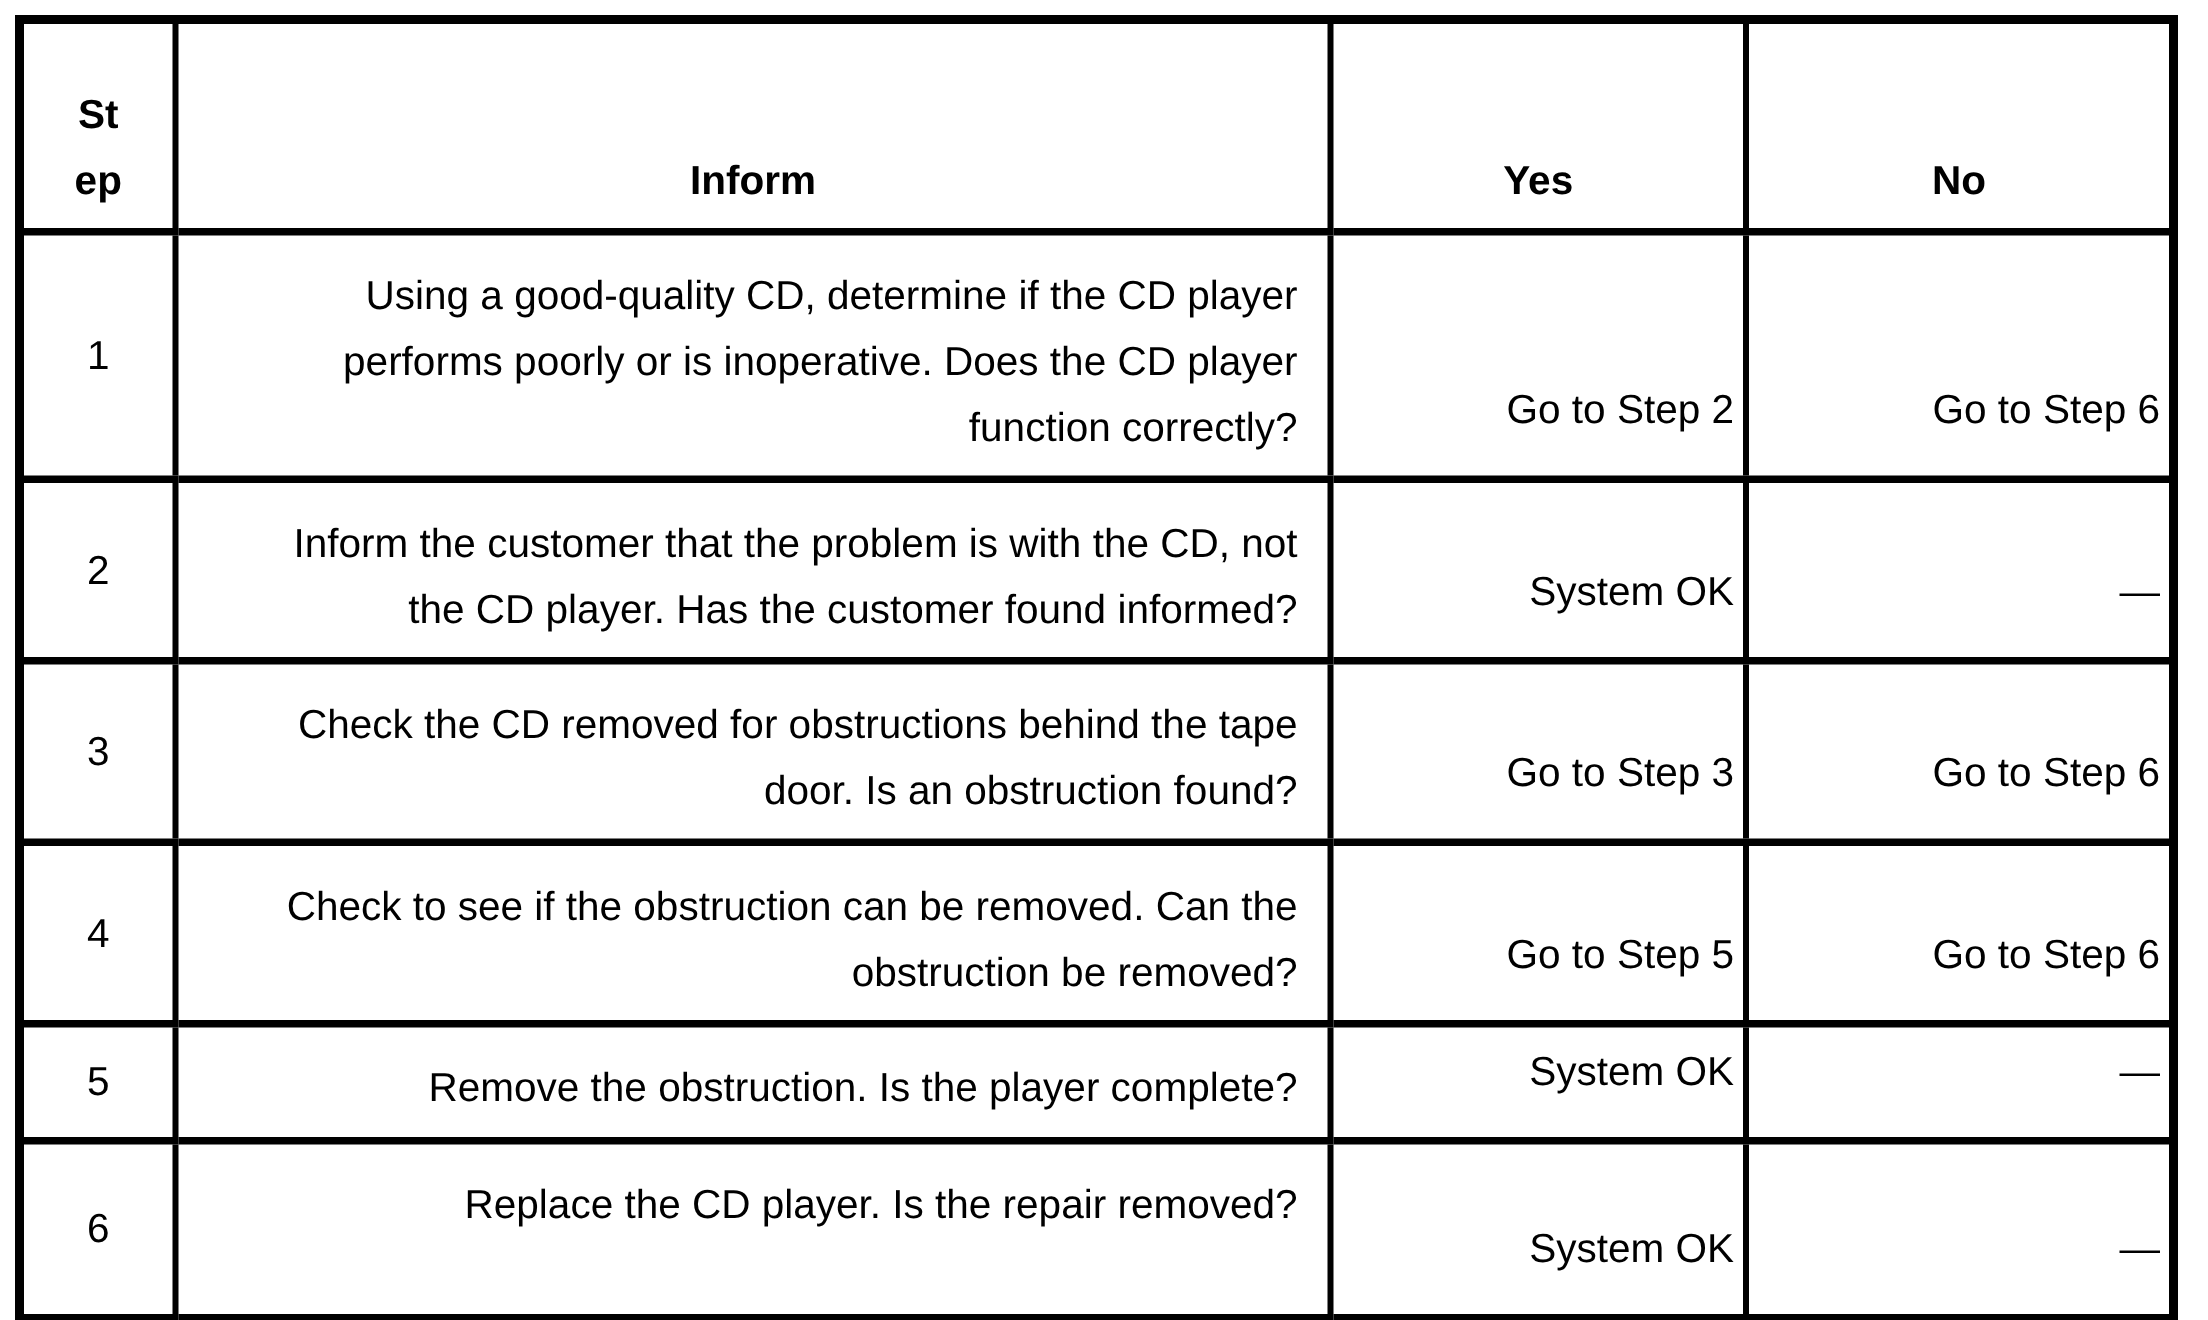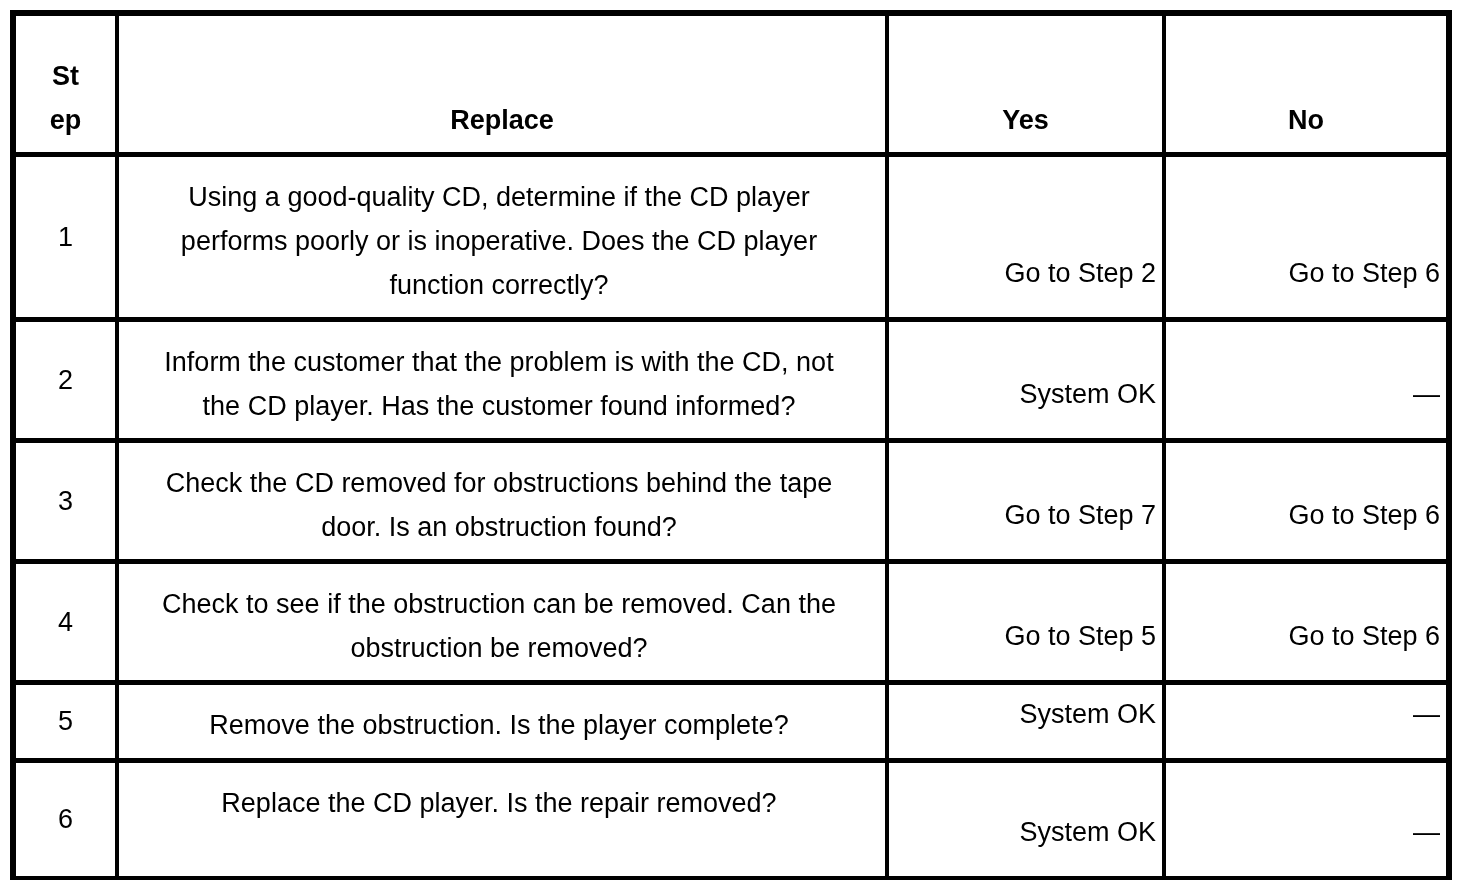--- a/index.html
+++ b/index.html
@@ -47,21 +47,21 @@
   }
   
   td.step {
     vertical-align: middle;
     text-align: center;
     padding: 0;
   }
   
   td.action {
     vertical-align: top;
-    text-align: center;
+    text-align: right;
     padding: 18px 20px 10px 14px;
   }
   
   td.result {
     vertical-align: bottom;
     text-align: right;
     padding: 0 6px 22px 6px;
   }
   col.c-step { width: 104px; }
   col.c-action { width: 770px; }
@@ -76,21 +76,21 @@
     <colgroup>
       <col class="c-step">
       <col class="c-action">
       <col class="c-yes">
       <col class="c-no">
     </colgroup>
     <tbody>
         <tr style="height:141px;">
       <th class="hdr">St
 ep</th>
-      <th class="hdr">Replace</th>
+      <th class="hdr">Inform</th>
       <th class="hdr">Yes</th>
       <th class="hdr">No</th>
     </tr>
     <tr style="height:162px;">
       <td class="step">1</td>
       <td class="action">Using a good-quality CD, determine if the CD player
 performs poorly or is inoperative. Does the CD player
 function correctly?</td>
       <td class="result">Go to Step 2</td>
       <td class="result">Go to Step 6</td>
@@ -99,21 +99,21 @@
       <td class="step">2</td>
       <td class="action">Inform the customer that the problem is with the CD, not
 the CD player. Has the customer found informed?</td>
       <td class="result">System OK</td>
       <td class="result">—</td>
     </tr>
     <tr style="height:114px;">
       <td class="step">3</td>
       <td class="action">Check the CD removed for obstructions behind the tape
 door. Is an obstruction found?</td>
-      <td class="result">Go to Step 7</td>
+      <td class="result">Go to Step 3</td>
       <td class="result">Go to Step 6</td>
     </tr>
     <tr style="height:119px;">
       <td class="step">4</td>
       <td class="action">Check to see if the obstruction can be removed. Can the
 obstruction be removed?</td>
       <td class="result">Go to Step 5</td>
       <td class="result">Go to Step 6</td>
     </tr>
     <tr style="height:78px;">

